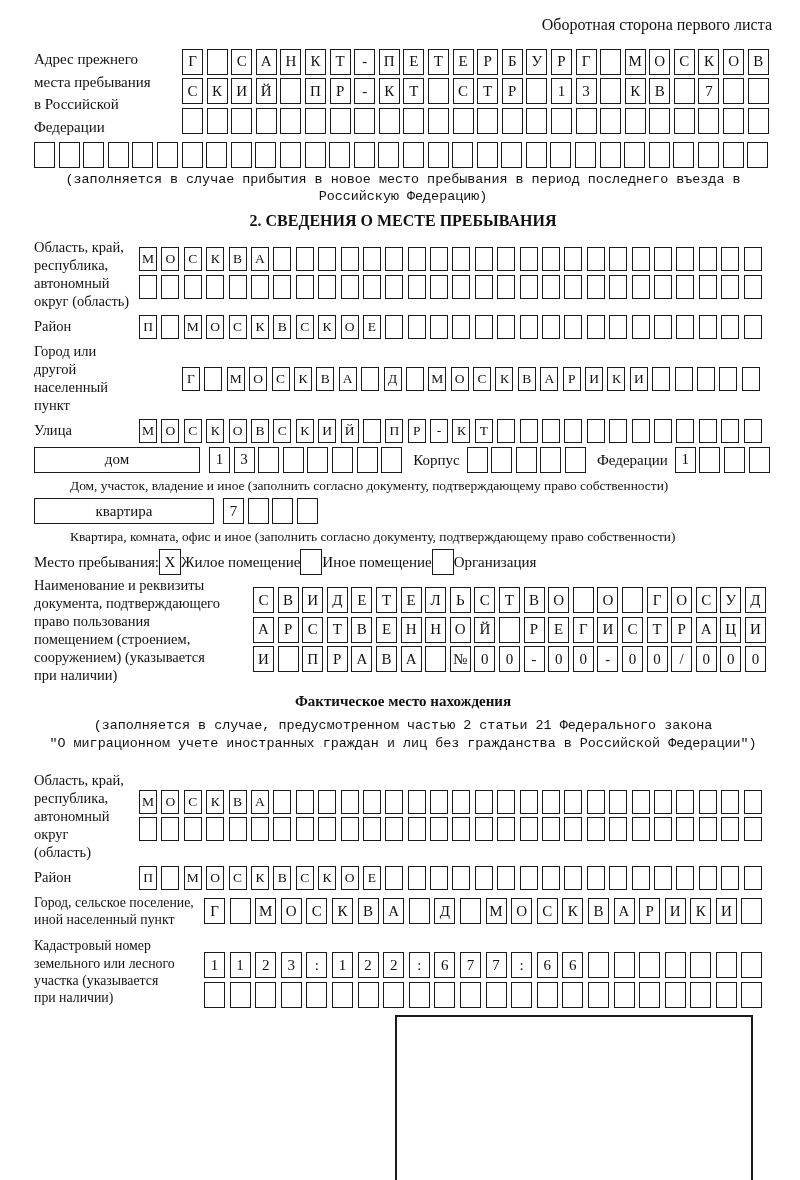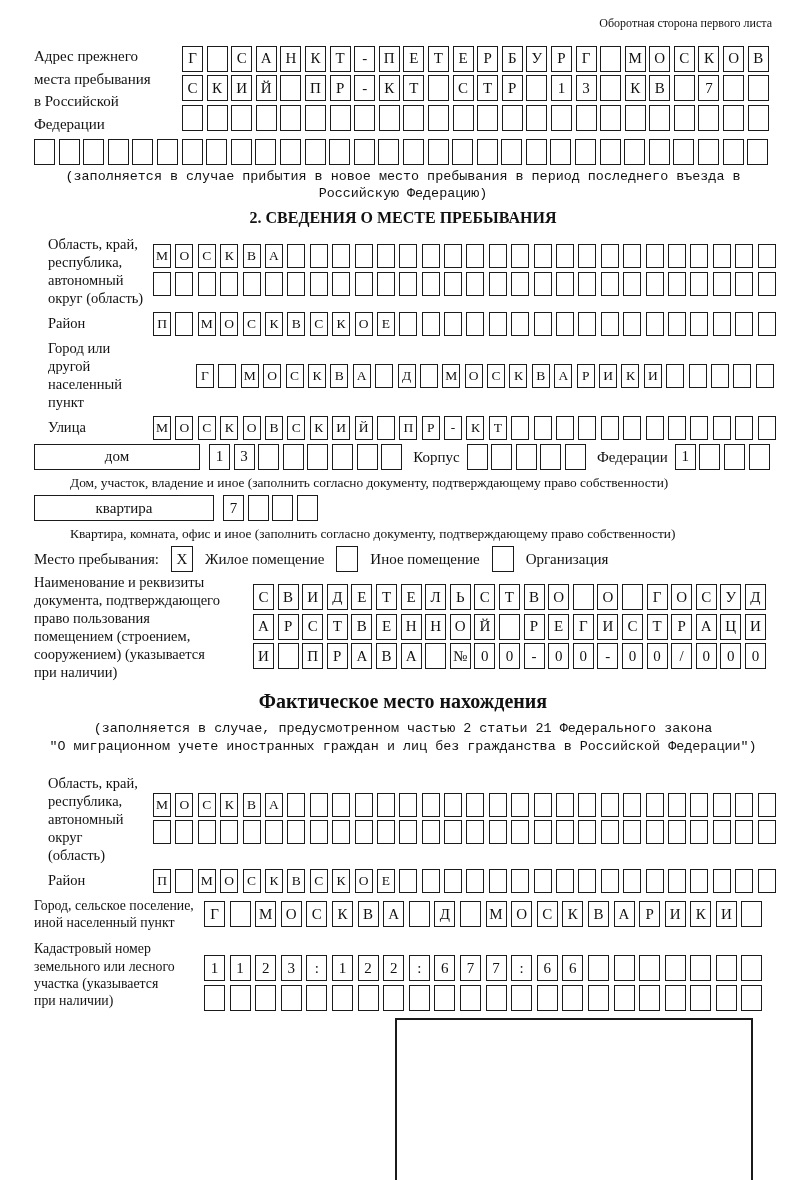--- a/index.html
+++ b/index.html
@@ -1,46 +1,46 @@
 <!DOCTYPE html>
 <html><head>
 <meta charset="utf-8">
 <style>
   html,body{margin:0;padding:0;background:#fff;}
   .page{
     position:relative;width:800px;height:1180px;background:#fff;box-sizing:border-box;
     padding:16px 28px 0 34px;font-family:"Liberation Serif",serif;color:#111;overflow:hidden;
   }
-  .corner-note{text-align:right;font-size:12px;margin-bottom:14px;}
+  .corner-note{text-align:right;font-size:16px;margin-bottom:14px;}
   .frow{display:flex;align-items:center;margin-bottom:4px;}
   .flabel{white-space:pre-line;font-size:14.5px;line-height:1.24;flex:none;}
   .prev-label{width:148px;font-size:15px;line-height:1.5;}
-  .lbl-105{width:105px;margin-left:14px;}
+  .lbl-105{width:105px;}
   .lbl-170{width:170px;font-size:13.8px;}
   .lbl-219{width:219px;}
   .cellcol > .cells{margin-bottom:3.5px;}
   .cells{display:flex;flex-wrap:nowrap;}
   .cell{box-sizing:border-box;border:1.6px solid #1b1b1b;display:flex;align-items:center;
         justify-content:center;flex:none;background:#fff;}
   .cl{gap:3.6px;}  .cl .cell{width:21px;height:26px;font-size:15px;}
   .cm{gap:4.4px;}  .cm .cell{width:18px;height:24px;font-size:13.5px;}
   .cx{gap:4.6px;}  .cx .cell{width:21px;height:26px;font-size:15px;}
   .indent-43{margin-left:43px;}
   .note{font-size:13.4px;line-height:1.3;}
   .center{text-align:center;font-family:Liberation Mono, monospace;}
   .note-left{margin:0 0 4px 36px;}
   .sec-title{text-align:center;font-weight:bold;font-size:16px;margin:6px 0 9px 0;}
-  .fact-title{text-align:center;font-weight:bold;font-size:20px;margin:8px 0 7px 0;}
+  .fact-title{text-align:center;font-weight:bold;font-size:15px;margin:8px 0 7px 0;}
   .widebox{box-sizing:border-box;border:1.7px solid #1b1b1b;height:26px;display:flex;
            align-items:center;justify-content:center;font-size:15px;flex:none;}
   .dom-box{width:166px;margin-right:9px;}
   .kv-box{width:180px;margin-right:9px;}
   .inline-label{font-size:15px;line-height:26px;flex:none;}
   .gap-l{margin-left:11px;margin-right:7px;}
-  .chk-row{display:flex;align-items:flex-end;margin:3px 0 2px 0;column-gap:12px;}
+  .chk-row{display:flex;align-items:flex-end;margin:3px 0 2px 0;}
   .chk{box-sizing:border-box;border:1.6px solid #1b1b1b;width:22px;height:26px;display:flex;
        align-items:center;justify-content:center;font-size:15px;flex:none;}
   .choose-note{width:600px;text-align:center;margin-bottom:5px;}
   .stamp-box{box-sizing:border-box;border:2px solid #1b1b1b;width:358px;height:178px;
              margin:3px 0 0 361px;}
 </style>
 </head>
 <body>
 
 <div class="page">

